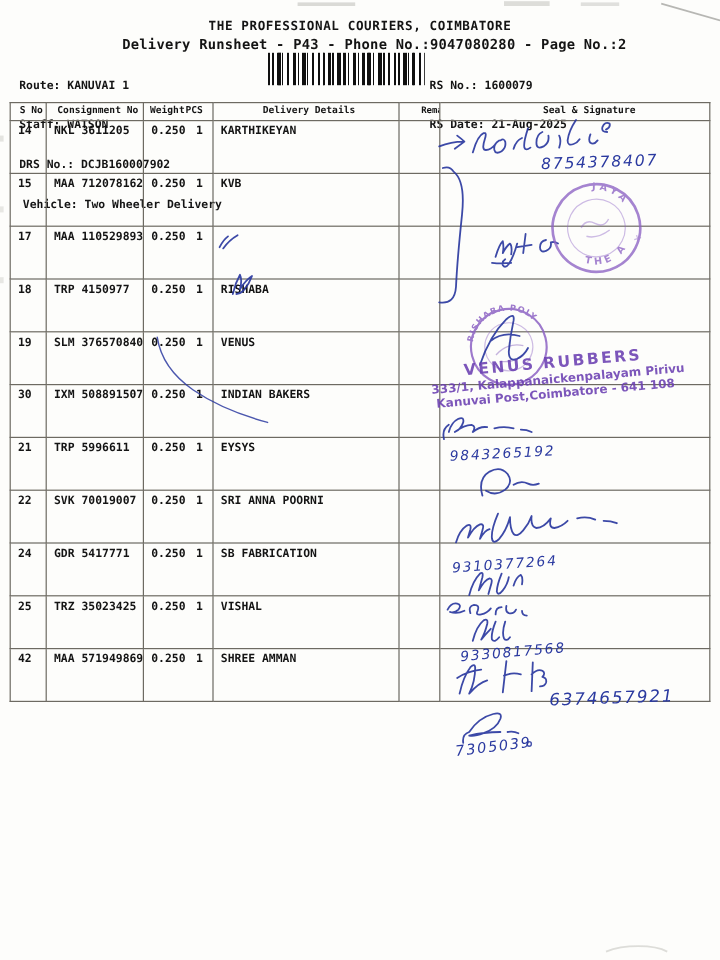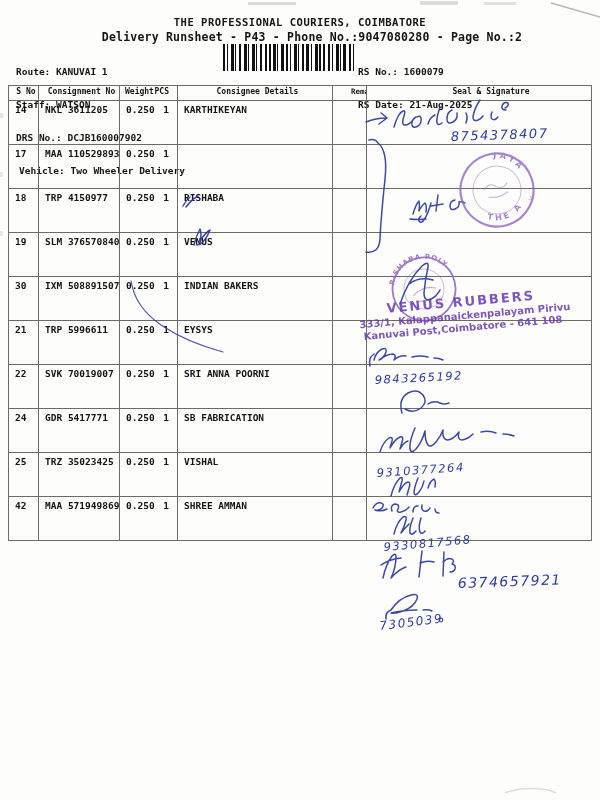--- a/index.html
+++ b/index.html
@@ -69,34 +69,47 @@
   <tbody>
       <tr>
     <th>S No</th>
     <th>Consignment No</th>
     <th>
           <div class="wflex">
             <span>Weight</span>
             <span>PCS</span>
           </div>
         </th>
-    <th>Consignee Details</th>
+    <th>Delivery Details</th>
     <th class="remarks">Remarks</th>
     <th class="seal">Seal &amp; Signature</th>
   </tr>
   <tr>
         <td>14</td>
         <td>NKL 3611205</td>
         <td>
           <div class="wflex">
             <span>0.250</span>
             <span>1</span>
           </div>
         </td>
         <td>KARTHIKEYAN</td>
+        <td></td>
+        <td></td>
+      </tr>
+  <tr>
+        <td>15</td>
+        <td>MAA 712078162</td>
+        <td>
+          <div class="wflex">
+            <span>0.250</span>
+            <span>1</span>
+          </div>
+        </td>
+        <td>KVB</td>
         <td></td>
         <td></td>
       </tr>
   <tr>
         <td>17</td>
         <td>MAA 110529893</td>
         <td>
           <div class="wflex">
             <span>0.250</span>
             <span>1</span>

